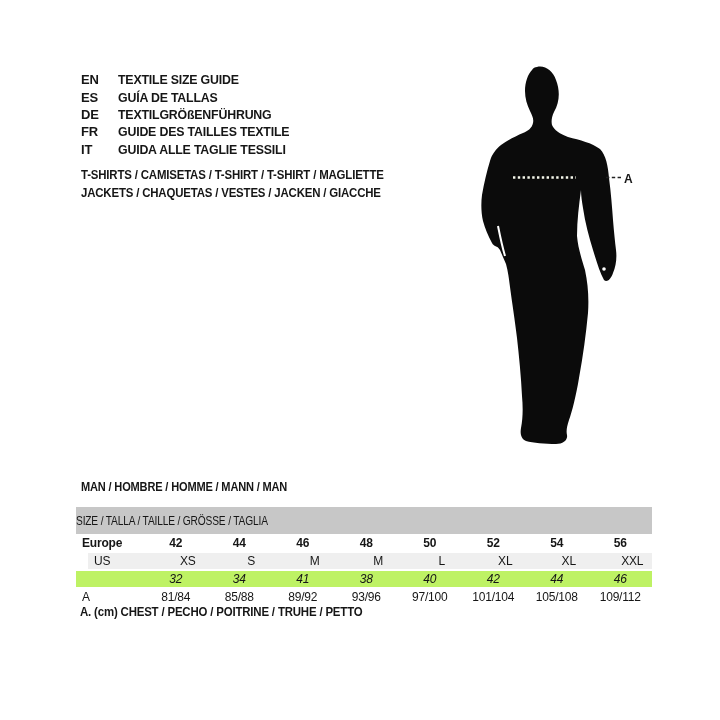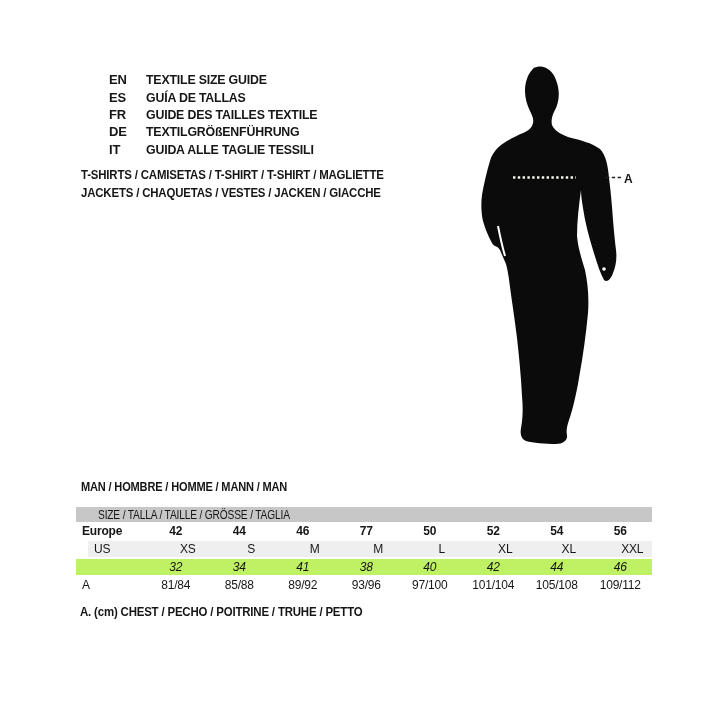--- a/index.html
+++ b/index.html
@@ -2,36 +2,36 @@
 <html><head>
 <meta charset="utf-8">
 <style>
   html,body{margin:0;padding:0;background:#fff;}
   .canvas{
     position:relative;width:720px;height:720px;background:#ffffff;overflow:hidden;
     font-family:"Liberation Sans", sans-serif;color:#161616;
     -webkit-font-smoothing:antialiased;
   }
   
-  .lang-block{position:absolute;left:81px;top:71px;margin-left:28px;}
+  .lang-block{position:absolute;left:81px;top:71px;}
   .lang-row{display:flex;height:17.4px;align-items:center;font-size:13px;letter-spacing:-0.2px;}
   .lang-code{width:37px;font-weight:600;}
   .lang-label{font-weight:600;white-space:nowrap;transform:scaleX(0.95);transform-origin:0 50%;}
   
   .category-block{position:absolute;left:81px;top:166px;font-size:13px;font-weight:bold;
     line-height:18px;white-space:nowrap;transform:scaleX(0.88);transform-origin:0 0;letter-spacing:-0.2px;}
   
   .figure-svg{position:absolute;left:430px;top:50px;}
   .measure-a{font-family:"Liberation Sans", sans-serif;font-size:12px;font-weight:600;fill:#161616;}
   
   .section-title{position:absolute;left:81px;top:479px;font-size:13px;font-weight:bold;
     white-space:nowrap;transform:scaleX(0.85);transform-origin:0 0;letter-spacing:-0.2px;}
   
   .size-table{position:absolute;left:76px;top:507px;width:576px;font-size:12px;letter-spacing:-0.2px;}
-  .t-header{height:15px;display:flex;align-items:center;padding-left:22px;box-sizing:border-box;}
+  .t-header{height:27px;display:flex;align-items:center;padding-left:0;box-sizing:border-box;}
   .t-header span{white-space:nowrap;transform:scaleX(0.85);transform-origin:0 50%;}
   .t-row{display:grid;grid-template-columns:68px repeat(8,63.5px);height:16px;align-items:center;}
   .t-row .lbl{padding-left:6px;text-align:left;}
   .t-row .cell{text-align:center;}
   .row-europe{margin-top:1px;font-weight:bold;}
   .row-us,.row-num,.row-a{margin-top:2px;}
   
   .footnote{position:absolute;left:80px;top:604px;font-size:13px;font-weight:bold;
     white-space:nowrap;transform:scaleX(0.88);transform-origin:0 0;letter-spacing:-0.2px;}
 </style>
@@ -43,26 +43,26 @@
   <section class="lang-block">
     <div class="lang-row">
       <span class="lang-code">EN</span>
       <span class="lang-label">TEXTILE SIZE GUIDE</span>
     </div>
     <div class="lang-row">
       <span class="lang-code">ES</span>
       <span class="lang-label">GUÍA DE TALLAS</span>
     </div>
     <div class="lang-row">
+      <span class="lang-code">DE</span>
+      <span class="lang-label">TEXTILGRÖßENFÜHRUNG</span>
+    </div>
+    <div class="lang-row">
       <span class="lang-code">FR</span>
       <span class="lang-label">GUIDE DES TAILLES TEXTILE</span>
-    </div>
-    <div class="lang-row">
-      <span class="lang-code">DE</span>
-      <span class="lang-label">TEXTILGRÖßENFÜHRUNG</span>
     </div>
     <div class="lang-row">
       <span class="lang-code">IT</span>
       <span class="lang-label">GUIDA ALLE TAGLIE TESSILI</span>
     </div>
   </section>
 
   <section class="category-block">
     <div>T-SHIRTS / CAMISETAS / T-SHIRT / T-SHIRT / MAGLIETTE</div>
     <div>JACKETS / CHAQUETAS / VESTES / JACKEN / GIACCHE</div>
@@ -120,21 +120,21 @@
 
   <div class="size-table">
     <div class="t-header" style="background:#c7c7c7;">
       <span>SIZE / TALLA / TAILLE / GRÖSSE / TAGLIA</span>
     </div>
     <div class="t-row row-europe">
       <span class="lbl">Europe</span>
       <span class="cell">42</span>
       <span class="cell">44</span>
       <span class="cell">46</span>
-      <span class="cell">77</span>
+      <span class="cell">48</span>
       <span class="cell">50</span>
       <span class="cell">52</span>
       <span class="cell">54</span>
       <span class="cell">56</span>
     </div>
     <div class="t-row row-us" style="background:#efefef;margin-left:12px;">
       <span class="lbl">US</span>
       <span class="cell">XS</span>
       <span class="cell">S</span>
       <span class="cell">M</span>

